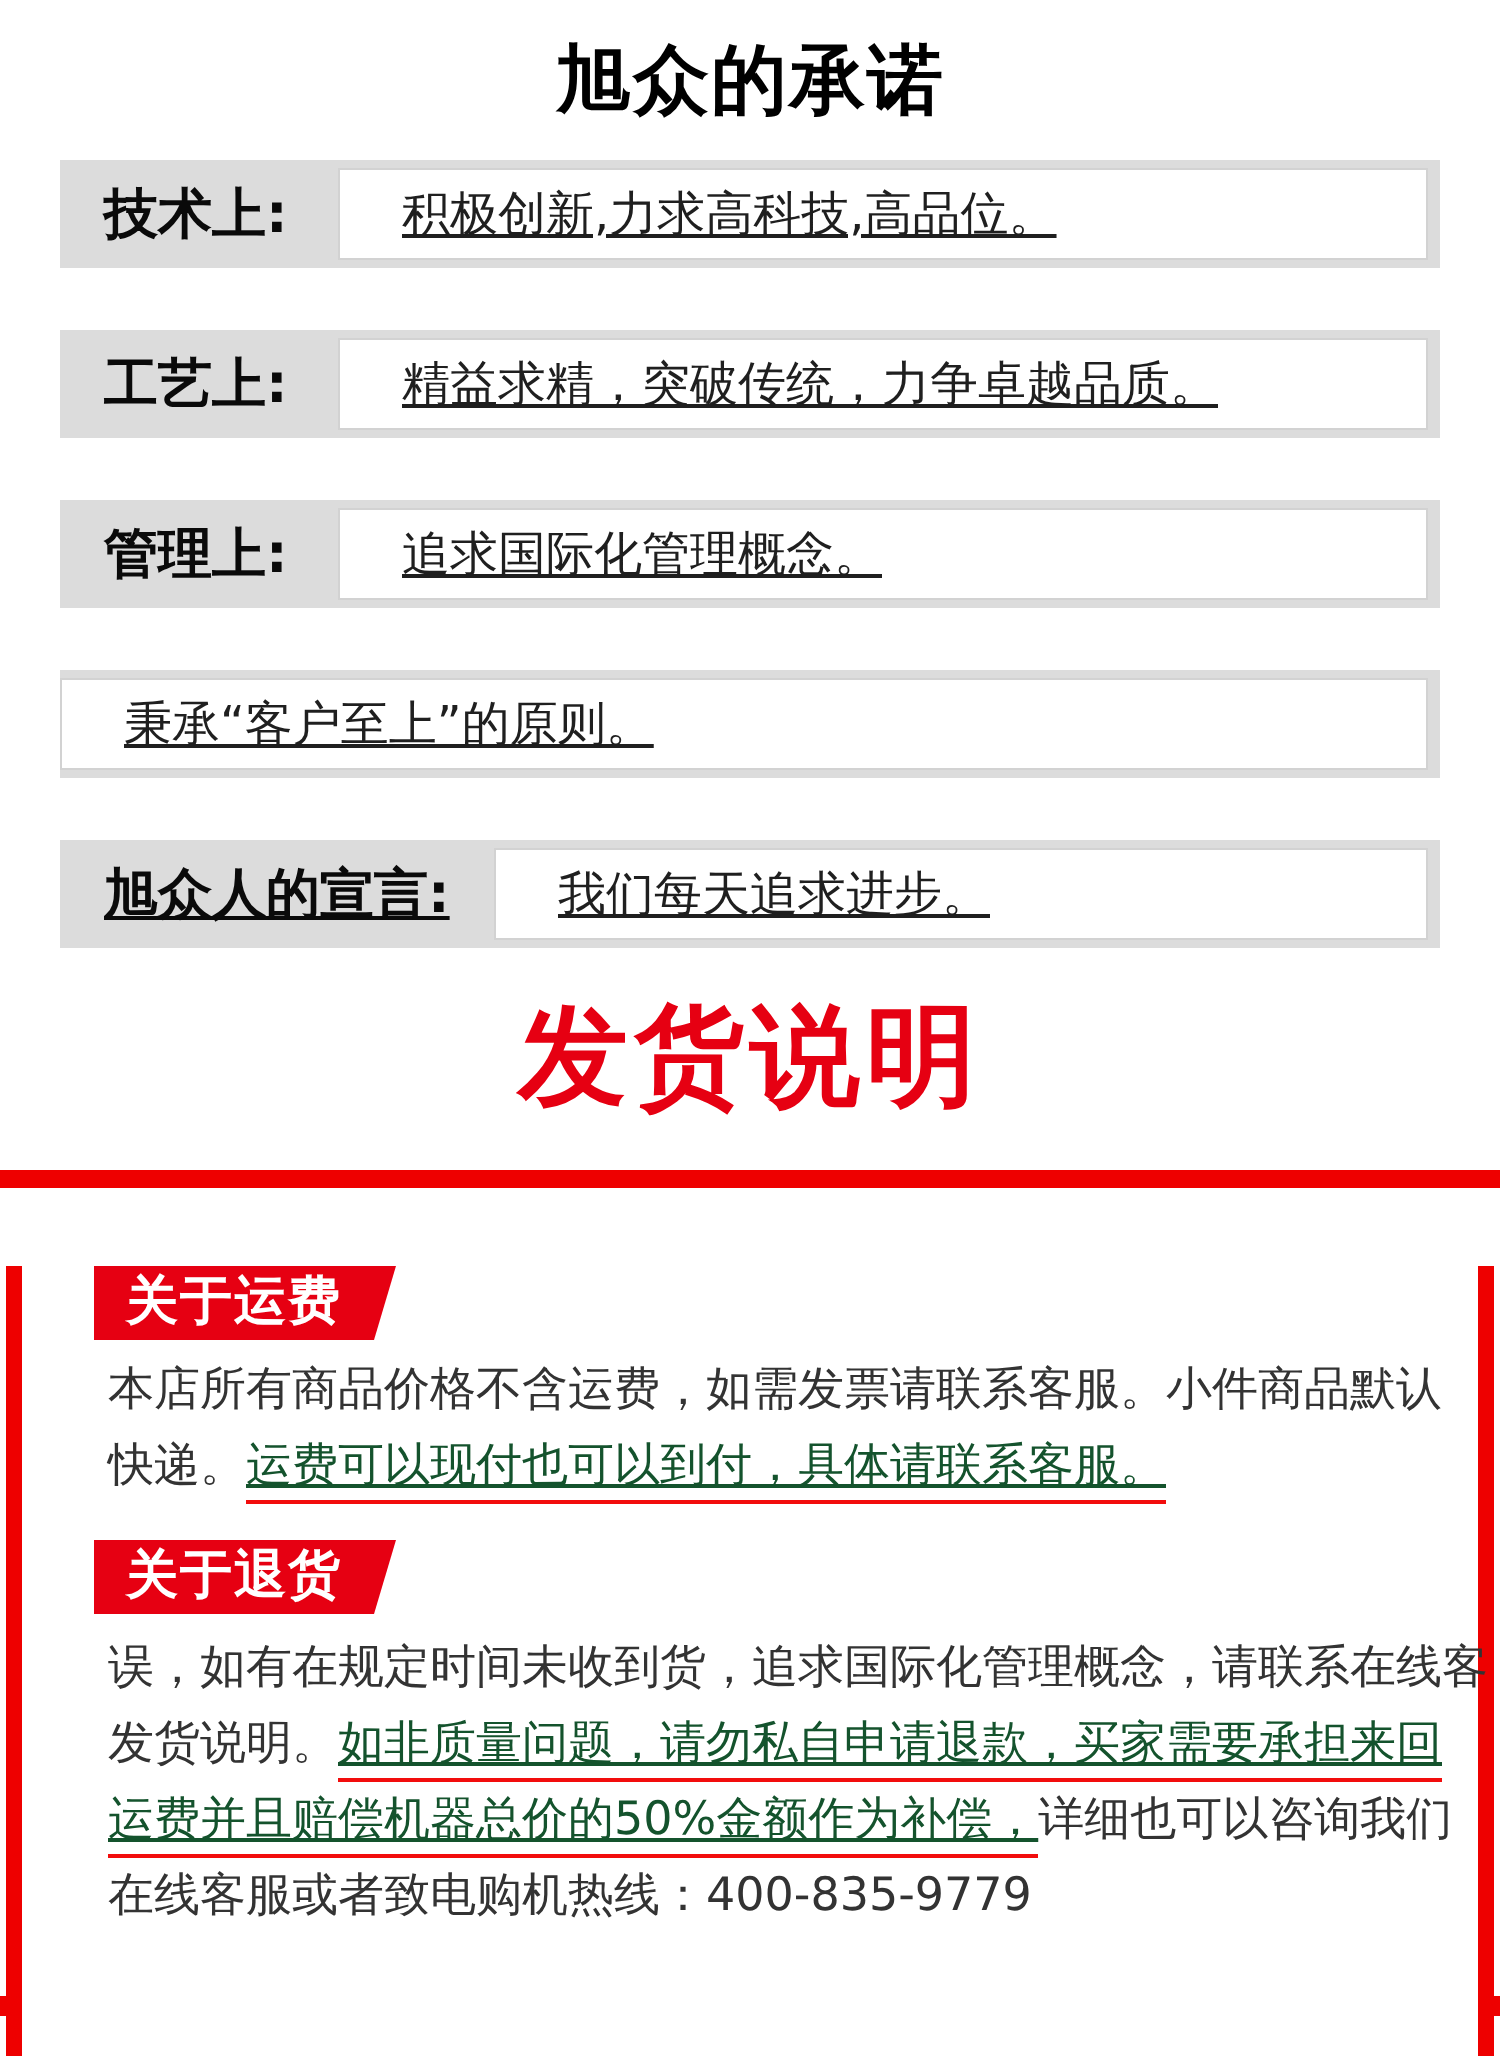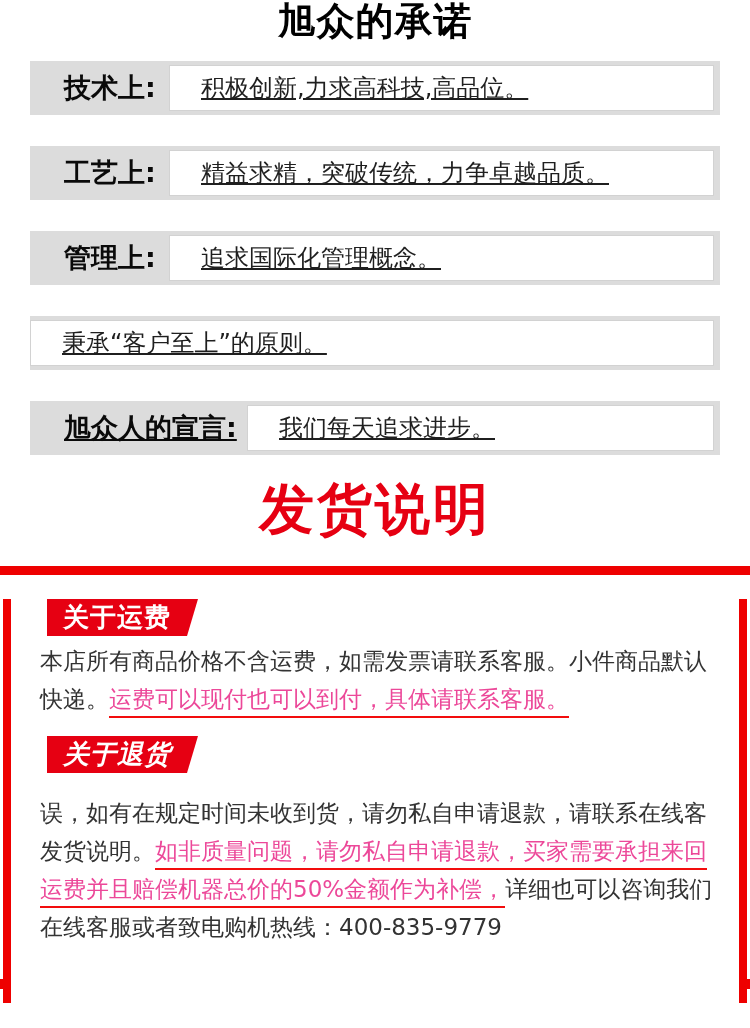--- a/index.html
+++ b/index.html
@@ -11,20 +11,21 @@
   .page {
     position: relative;
     width: 750px;
     height: 1028px;
     background: #ffffff;
     overflow: hidden;
   }
 
   
   .promise-title {
+    padding-top: 19px;
     height: 43px;
     line-height: 43px;
     text-align: center;
     font-size: 38px;
     font-weight: 700;
     color: #000000;
     letter-spacing: 1px;
   }
   .rows { margin-top: 18px; }
   .row {
@@ -34,21 +35,21 @@
     background: #dcdcdc;
     display: flex;
     box-sizing: border-box;
   }
   .row:last-child { margin-bottom: 0; }
   .row-label {
     flex: 0 0 139px;
     width: 139px;
     display: flex;
     align-items: center;
-    padding-left: 34px;
+    padding-left: 22px;
     box-sizing: border-box;
     font-size: 27px;
     font-weight: 700;
     color: #0a0a0a;
     white-space: nowrap;
   }
   .row.wide .row-label { flex-basis: 217px; width: 217px; text-decoration: underline; }
   .row-content {
     flex: 1;
     background: #ffffff;
@@ -99,30 +100,30 @@
     height: 37px;
     line-height: 37px;
     background: #e60012;
     color: #ffffff;
     font-size: 26px;
     font-weight: 700;
     padding: 0 27px 0 16px;
     letter-spacing: 1px;
     clip-path: polygon(0 0, 100% 0, calc(100% - 11px) 100%, 0 100%);
   }
-  .tag1 { margin: 24px 0 6px 36px; }
-  .tag2 { margin: 18px 0 21px 36px; font-style: italic; }
+  .tag1 { margin: 39px 0 6px 36px; }
+  .tag2 { margin: 18px 0 8px 36px; }
   .para {
     margin-left: 29px;
     font-size: 23px;
     line-height: 38px;
     color: #333333;
   }
-  .tline { white-space: nowrap; height: 38px; }
-  .run-red { color: #ec4899; }
+  .tline { white-space: nowrap; height: 38px; margin-left: 14px; }
+  .run-red { color: #14532d; text-decoration: underline; }
   .run-underline {
     border-bottom: 2px solid #f20d0d;
     padding-bottom: 4px;
   }
 </style>
 </head>
 <body>
 
 <div class="page">
 
@@ -156,21 +157,21 @@
     <div class="notice-inner">
 
       <div class="tag tag1">关于运费</div>
       <div class="para">
           <div class="tline"><span>本店所有商品价格不含运费，如需发票请联系客服。小件商品默认</span></div>
           <div class="tline"><span>快递。</span><span class="run-red run-underline">运费可以现付也可以到付，具体请联系客服。</span></div>
         </div>
 
       <div class="tag tag2">关于退货</div>
       <div class="para">
-          <div class="tline"><span>误，如有在规定时间未收到货，请勿私自申请退款，请联系在线客</span></div>
+          <div class="tline"><span>误，如有在规定时间未收到货，追求国际化管理概念，请联系在线客</span></div>
           <div class="tline"><span>发货说明。</span><span class="run-red run-underline">如非质量问题，请勿私自申请退款，买家需要承担来回</span></div>
           <div class="tline"><span class="run-red run-underline">运费并且赔偿机器总价的50%金额作为补偿，</span><span>详细也可以咨询我们</span></div>
           <div class="tline"><span>在线客服或者致电购机热线：</span><span>400-835-9779</span></div>
         </div>
 
     </div>
   </div>
 
 </div>
 

